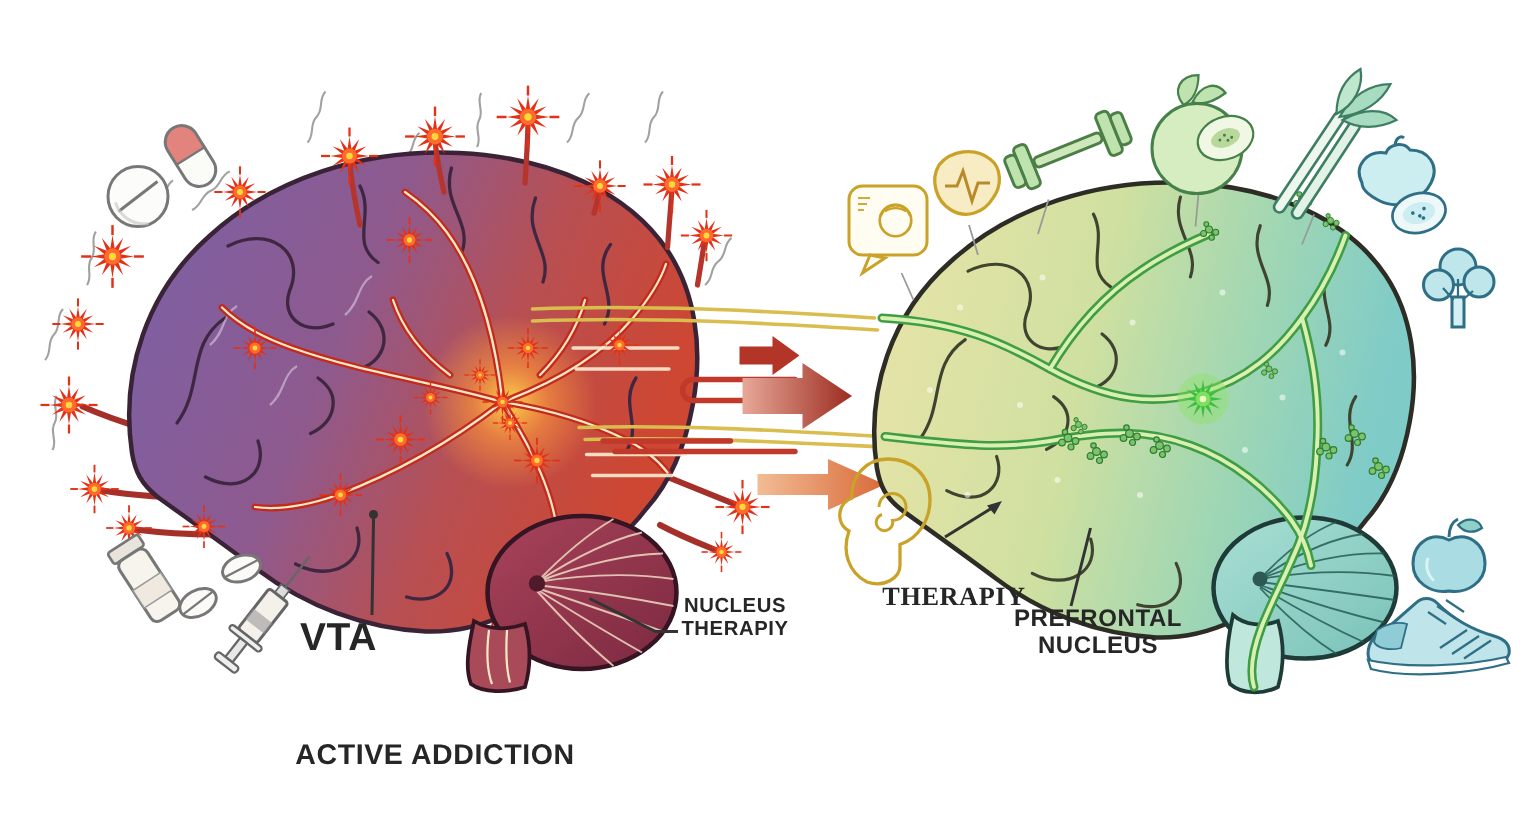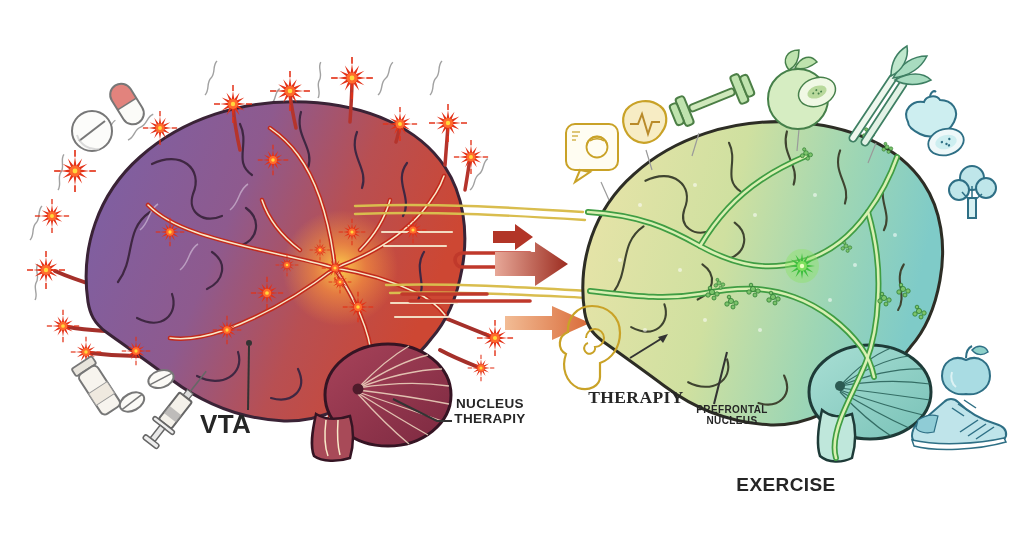--- a/index.html
+++ b/index.html
@@ -5,21 +5,21 @@
   html,body{margin:0;padding:0;background:#ffffff;}
   .stage{position:relative;width:1024px;height:559px;background:#ffffff;overflow:hidden;
          font-family:"Liberation Sans","DejaVu Sans",sans-serif;}
   .stage svg{position:absolute;left:0;top:0;}
   .lbl{position:absolute;color:#262626;font-weight:bold;letter-spacing:.4px;line-height:1.1;}
   .lbl .ln{display:block;text-align:center;}
   .lbl-vta{left:200px;top:410px;font-size:26px;}
   .lbl-na{left:424px;top:397px;width:132px;text-align:center;font-size:13.5px;}
   .lbl-aa{left:158px;top:494px;width:264px;text-align:center;font-size:19px;}
   .lbl-th{left:575px;top:388px;width:122px;text-align:center;font-size:17.5px;font-family:Liberation Serif, serif;}
-  .lbl-pfc{left:672px;top:404px;width:120px;text-align:center;font-size:10px;}
+  .lbl-pfc{left:672px;top:404px;width:120px;text-align:center;font-size:16px;}
   .lbl-ex{left:706px;top:475px;width:160px;text-align:center;font-size:19px;}
   
   .gyri{fill:none;stroke-width:2.2;stroke-linecap:round;}
   .netOuter{stroke:#c22a1c;stroke-width:4.5;fill:none;stroke-linecap:round;}
   .netInner{stroke:#f8e8c8;stroke-width:1.5;fill:none;stroke-linecap:round;}
   .ribOuter{stroke:#3f9d43;stroke-width:6;fill:none;stroke-linecap:round;}
   .ribInner{stroke:#d9f0b2;stroke-width:2.6;fill:none;stroke-linecap:round;}
   .tract{stroke:#d9bd4e;stroke-width:2.4;fill:none;stroke-linecap:round;}
   .redline{stroke:#c0392b;stroke-width:3.6;fill:none;stroke-linecap:round;}
   .cream{stroke:#f6ecd2;stroke-width:2.2;fill:none;stroke-linecap:round;opacity:.9;}
@@ -439,22 +439,22 @@
     <line class="ptr" x1="630" y1="358" x2="664" y2="337"></line>
     <polygon points="668,334 658,337 663,343" fill="#333"></polygon>
   </g>
 </svg>
 
 <div class="lbl lbl-vta">VTA</div>
 <div class="lbl lbl-na">
   <span class="ln">NUCLEUS</span>
   <span class="ln">THERAPIY</span>
 </div>
+<div class="lbl lbl-aa">ACTIVE ADDICTION</div>
 <div class="lbl lbl-th">THERAPIY</div>
 <div class="lbl lbl-pfc">
   <span class="ln">PREFRONTAL</span>
   <span class="ln">NUCLEUS</span>
 </div>
 <div class="lbl lbl-ex">
-  <span class="ln">EXERCISE</span>
 </div>
 
 </div>
 
 </body></html>

